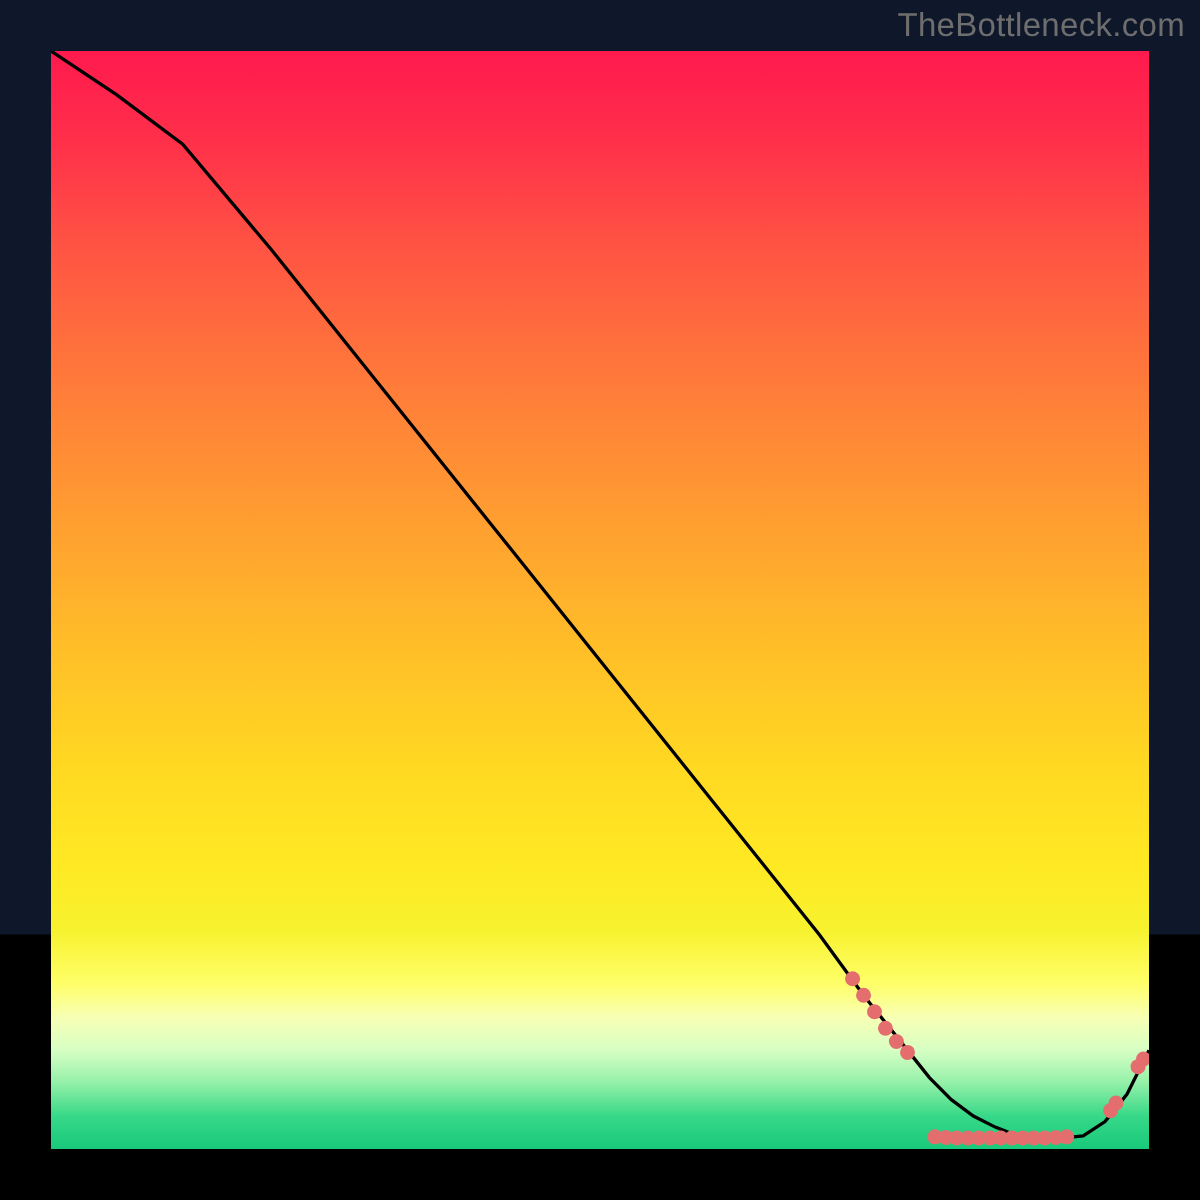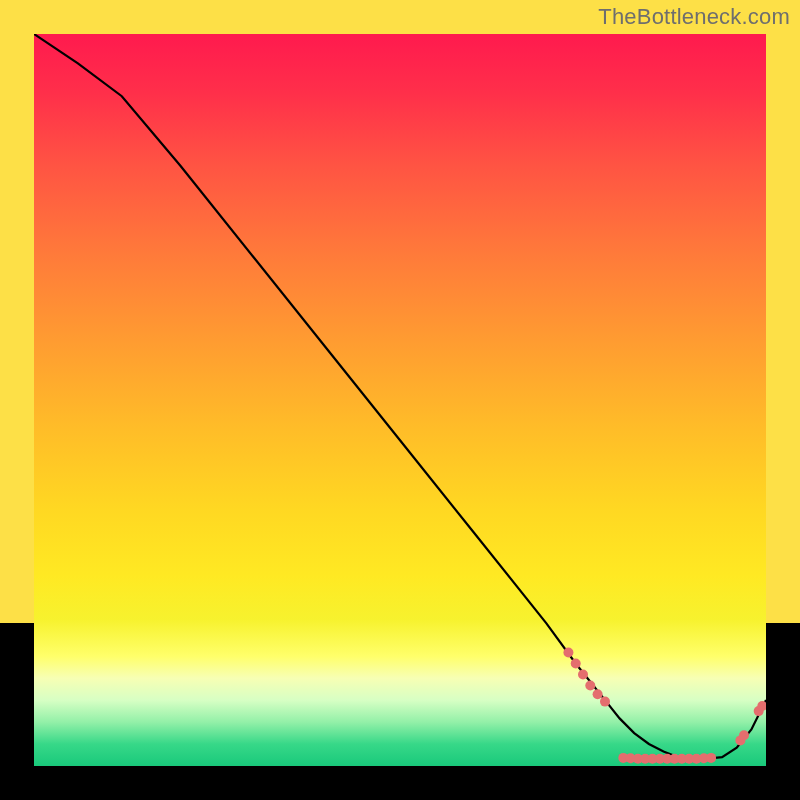--- a/index.html
+++ b/index.html
@@ -9,21 +9,21 @@
     height: 800px;
     background: #000;
     overflow: hidden;
   }
   .frame {
     position: absolute;
     left: 0;
     top: 0;
     width: 800px;
     height: 623px;
-    background: #fde047;
+    background: #0f172a;
   }
   .plot {
     position: absolute;
     left: 34px;
     top: 34px;
     width: 732px;
     height: 732px;
     overflow: hidden;
   }
   .gradient {

